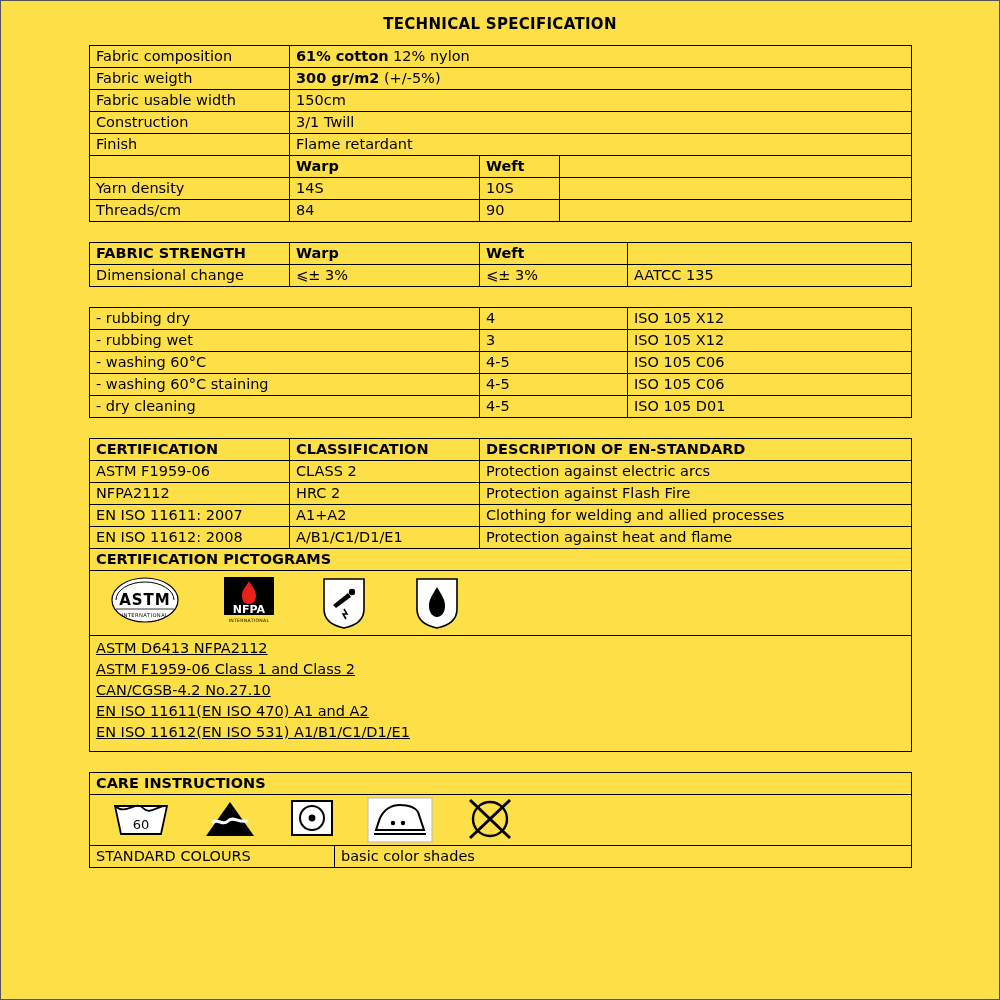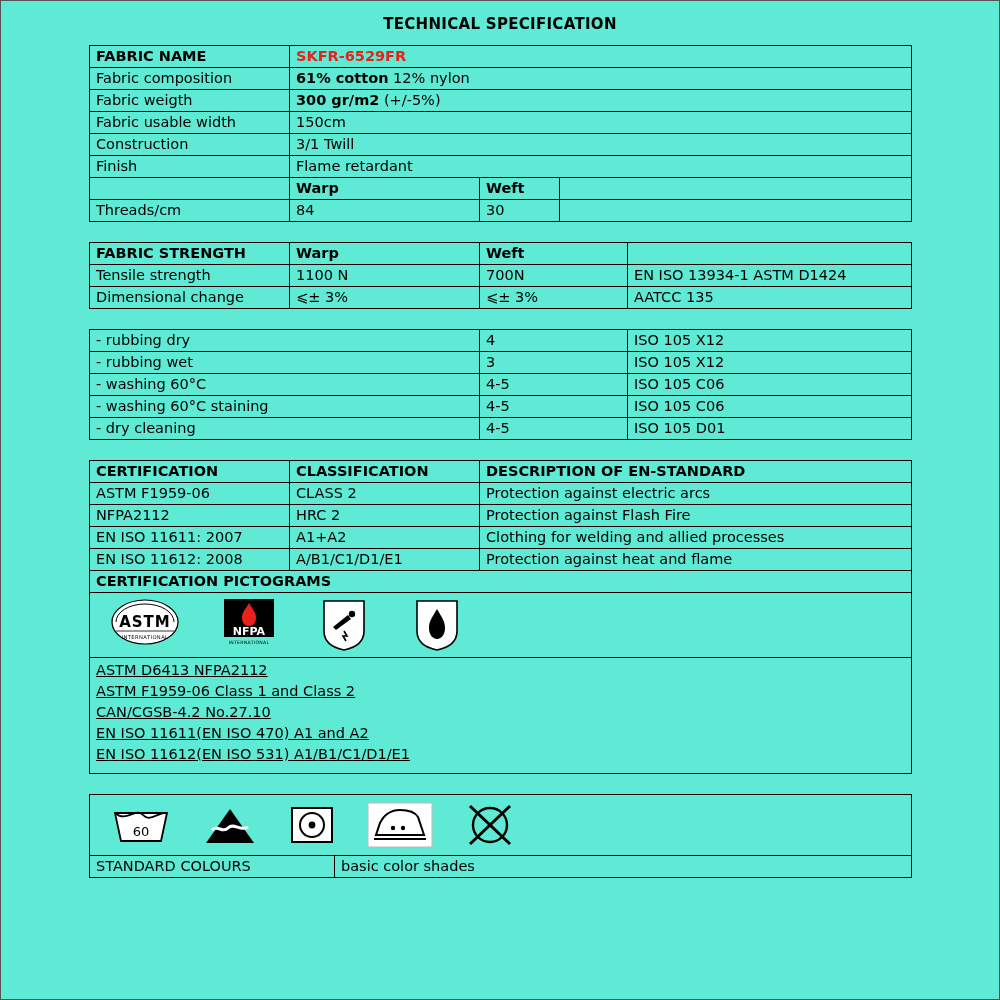--- a/index.html
+++ b/index.html
@@ -9,21 +9,21 @@
     font-family:"DejaVu Sans", sans-serif;
     color:#000;
     position:relative;
     overflow:hidden;
   }
   .page{
     position:absolute;
     left:0;top:0;width:1000px;height:1000px;
     border:1px solid #555;
     box-sizing:border-box;
-    background:#5eead4;
+    background:#fde047;
   }
   .doc-title{
     text-align:center;
     font-size:15px;
     font-weight:bold;
     letter-spacing:.3px;
     margin-top:14px;
     margin-bottom:12px;
     font-family:"DejaVu Sans", sans-serif;
   }
@@ -45,22 +45,22 @@
   .hdr{font-weight:bold;}
   .red{color:#e8221a;font-weight:bold;}
   .pictorow td{padding:0;}
   .picto-wrap{
     display:flex;align-items:center;
     height:62px;
     padding-left:14px;
     gap:41px;
   }
   .care-wrap{
-    display:flex;align-items:center;
-    height:58px;
+    display:flex;
+    height:48px;
     padding-left:14px;
     gap:30px;
   }
   svg{display:block;}
   .sep{height:20px;border:none;}
 </style>
 </head>
 <body>
 
 <div class="page">
@@ -69,24 +69,20 @@
 
   <table class="spec">
     <colgroup>
       <col style="width:200px">
         <col style="width:190px">
         <col style="width:80px">
         <col style="width:352px">
     </colgroup>
     <tbody>
       <tr>
-        <td class="hdr">FABRIC NAME</td>
-        <td colspan="3" class="red">SKFR-6529FR</td>
-      </tr>
-      <tr>
         <td>Fabric composition</td>
         <td colspan="3"><b>61% cotton</b> 12% nylon</td>
       </tr>
       <tr>
         <td>Fabric weigth</td>
         <td colspan="3"><b>300 gr/m2</b> (+/-5%)</td>
       </tr>
       <tr>
         <td>Fabric usable width</td>
         <td colspan="3">150cm</td>
@@ -99,49 +95,49 @@
         <td>Finish</td>
         <td colspan="3">Flame retardant</td>
       </tr>
       <tr>
         <td></td>
         <td class="hdr">Warp</td>
         <td class="hdr">Weft</td>
         <td></td>
       </tr>
       <tr>
+        <td>Yarn density</td>
+        <td>14S</td>
+        <td>10S</td>
+        <td></td>
+      </tr>
+      <tr>
         <td>Threads/cm</td>
         <td>84</td>
-        <td>30</td>
+        <td>90</td>
         <td></td>
       </tr>
     </tbody>
   </table>
 
   <div class="sep"></div>
 
   <table class="spec">
     <colgroup>
       <col style="width:200px">
         <col style="width:190px">
         <col style="width:148px">
         <col style="width:284px">
     </colgroup>
     <tbody>
       <tr>
         <td class="hdr">FABRIC STRENGTH</td>
         <td class="hdr">Warp</td>
         <td class="hdr">Weft</td>
         <td></td>
-      </tr>
-      <tr>
-        <td>Tensile strength</td>
-        <td>1100 N</td>
-        <td>700N</td>
-        <td>EN ISO 13934-1 ASTM D1424</td>
       </tr>
       <tr>
         <td>Dimensional change</td>
         <td>⩽± 3%</td>
         <td>⩽± 3%</td>
         <td>AATCC 135</td>
       </tr>
     </tbody>
   </table>
 
@@ -282,20 +278,23 @@
   </table>
 
   <div class="sep"></div>
 
   <table class="spec">
     <colgroup>
       <col style="width:245px">
         <col style="width:577px">
     </colgroup>
     <tbody>
+      <tr>
+        <td colspan="2" class="hdr">CARE INSTRUCTIONS</td>
+      </tr>
       <tr class="pictorow">
         <td colspan="2">
           <div class="care-wrap">
 
             <div>
               <svg width="62" height="44" viewBox="0 0 62 44">
                 <path d="M5 10 H57 L51 38 H11 Z" fill="#fff" stroke="#000" stroke-width="1.8"></path>
                 <path d="M5 10 C16 20 26 4 33 12 C40 20 50 8 57 10" fill="none" stroke="#000" stroke-width="1.8"></path>
                 <text x="31" y="33" text-anchor="middle" font-family="DejaVu Sans, sans-serif" font-size="13" fill="#000">60</text>
               </svg>

